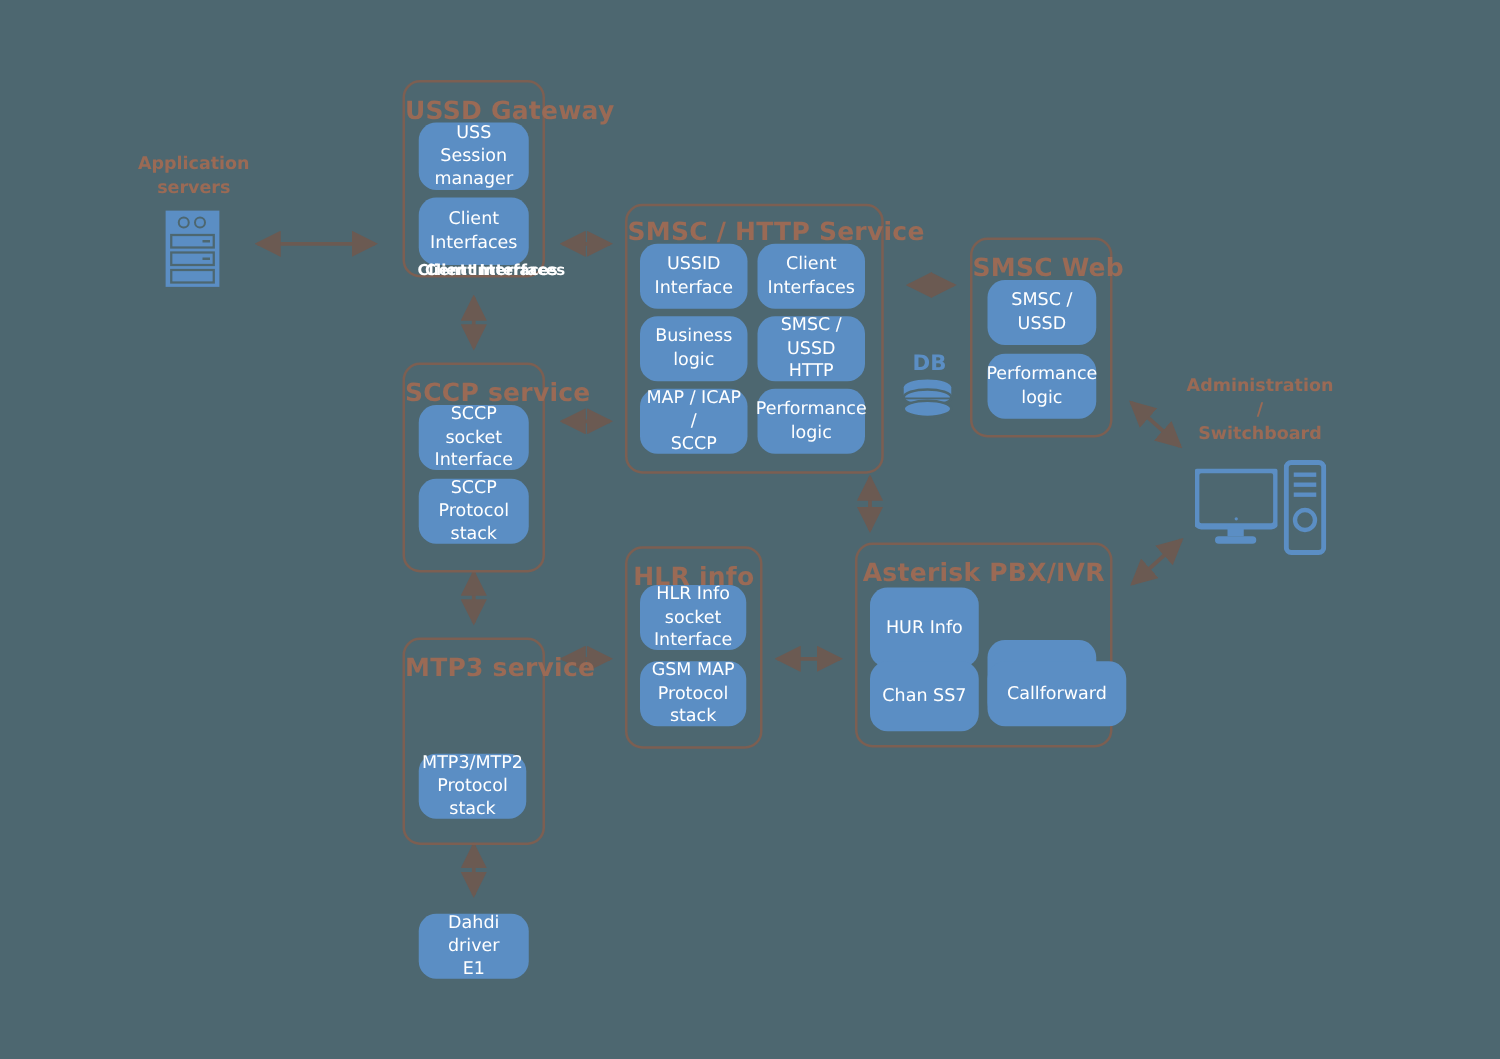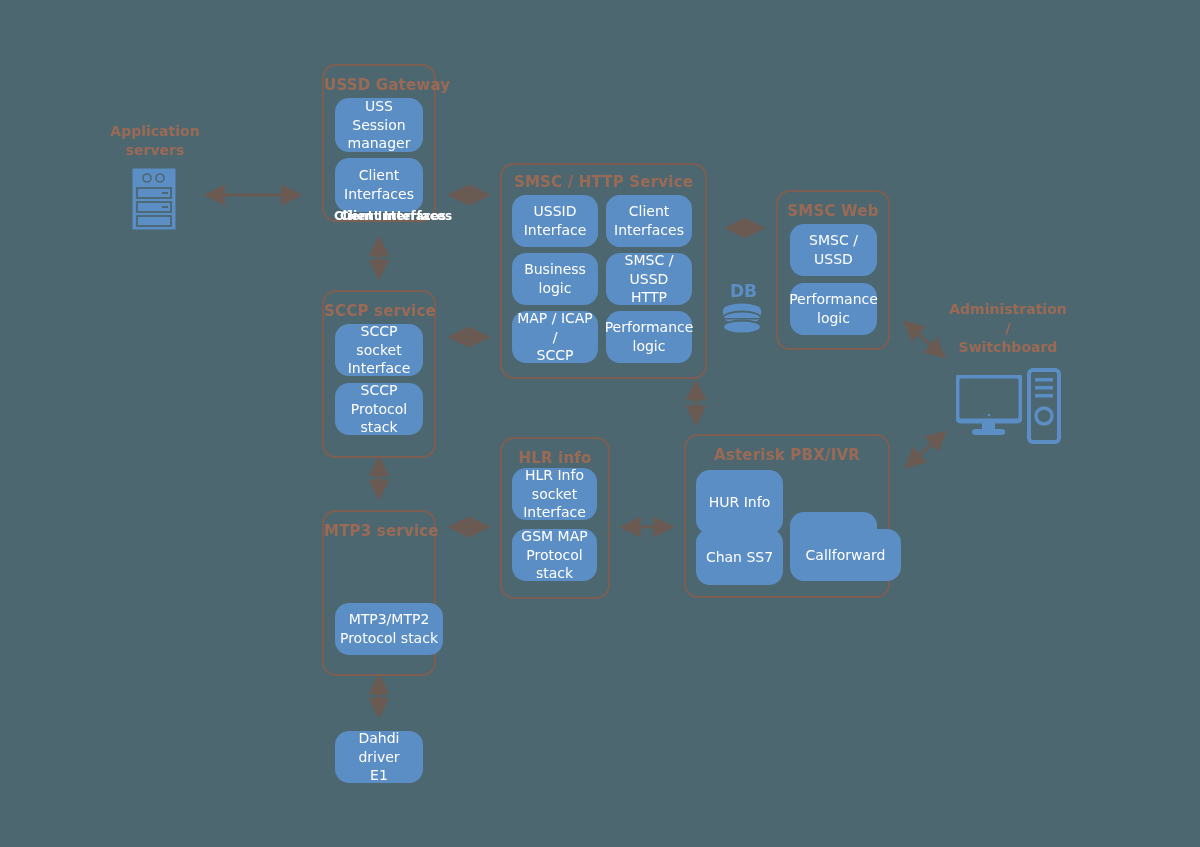--- a/index.html
+++ b/index.html
@@ -18,21 +18,21 @@
     position:absolute;
     border:2px solid #7c5f52;
     border-radius:14px;
     box-sizing:border-box;
   }
   .group-title{
     position:absolute;
     left:0;right:0;
     text-align:center;
     color:#9a6a55;
-    font-size:15px;
+    font-size:20px;
     font-weight:600;
     letter-spacing:.2px;
     white-space:nowrap;
   }
 
   
   .node{
     position:absolute;
     background:#5b8ec4;
     border-radius:14px;
@@ -144,21 +144,21 @@
 
   <div class="group" style="left:322px;top:290px;width:114px;height:168px;">
     <div class="group-title" style="top:10px;">SCCP service</div>
   </div>
   <div class="node" style="left:335px;top:324px;width:88px;height:52px;">SCCP socket<br>Interface</div>
   <div class="node" style="left:335px;top:383px;width:88px;height:52px;">SCCP<br>Protocol stack</div>
 
   <div class="group" style="left:322px;top:510px;width:114px;height:166px;">
     <div class="group-title" style="top:10px;">MTP3 service</div>
   </div>
-  <div class="node" style="left:335px;top:603px;width:108px;height:52px;">MTP3/MTP2<br>Protocol stack</div>
+  <div class="node" style="left:335px;top:603px;width:86px;height:52px;">MTP3/MTP2<br>Protocol stack</div>
 
   <div class="node" style="left:335px;top:731px;width:88px;height:52px;">Dahdi driver<br>E1</div>
 
   <div class="group" style="left:500px;top:163px;width:207px;height:216px;">
     <div class="group-title" style="top:8px;">SMSC / HTTP Service</div>
   </div>
   <div class="node" style="left:512px;top:195px;width:86px;height:52px;">USSID Interface</div>
   <div class="node" style="left:606px;top:195px;width:86px;height:52px;">Client Interfaces</div>
   <div class="node" style="left:512px;top:253px;width:86px;height:52px;">Business logic</div>
   <div class="node" style="left:606px;top:253px;width:86px;height:52px;">SMSC / USSD<br>HTTP</div>

